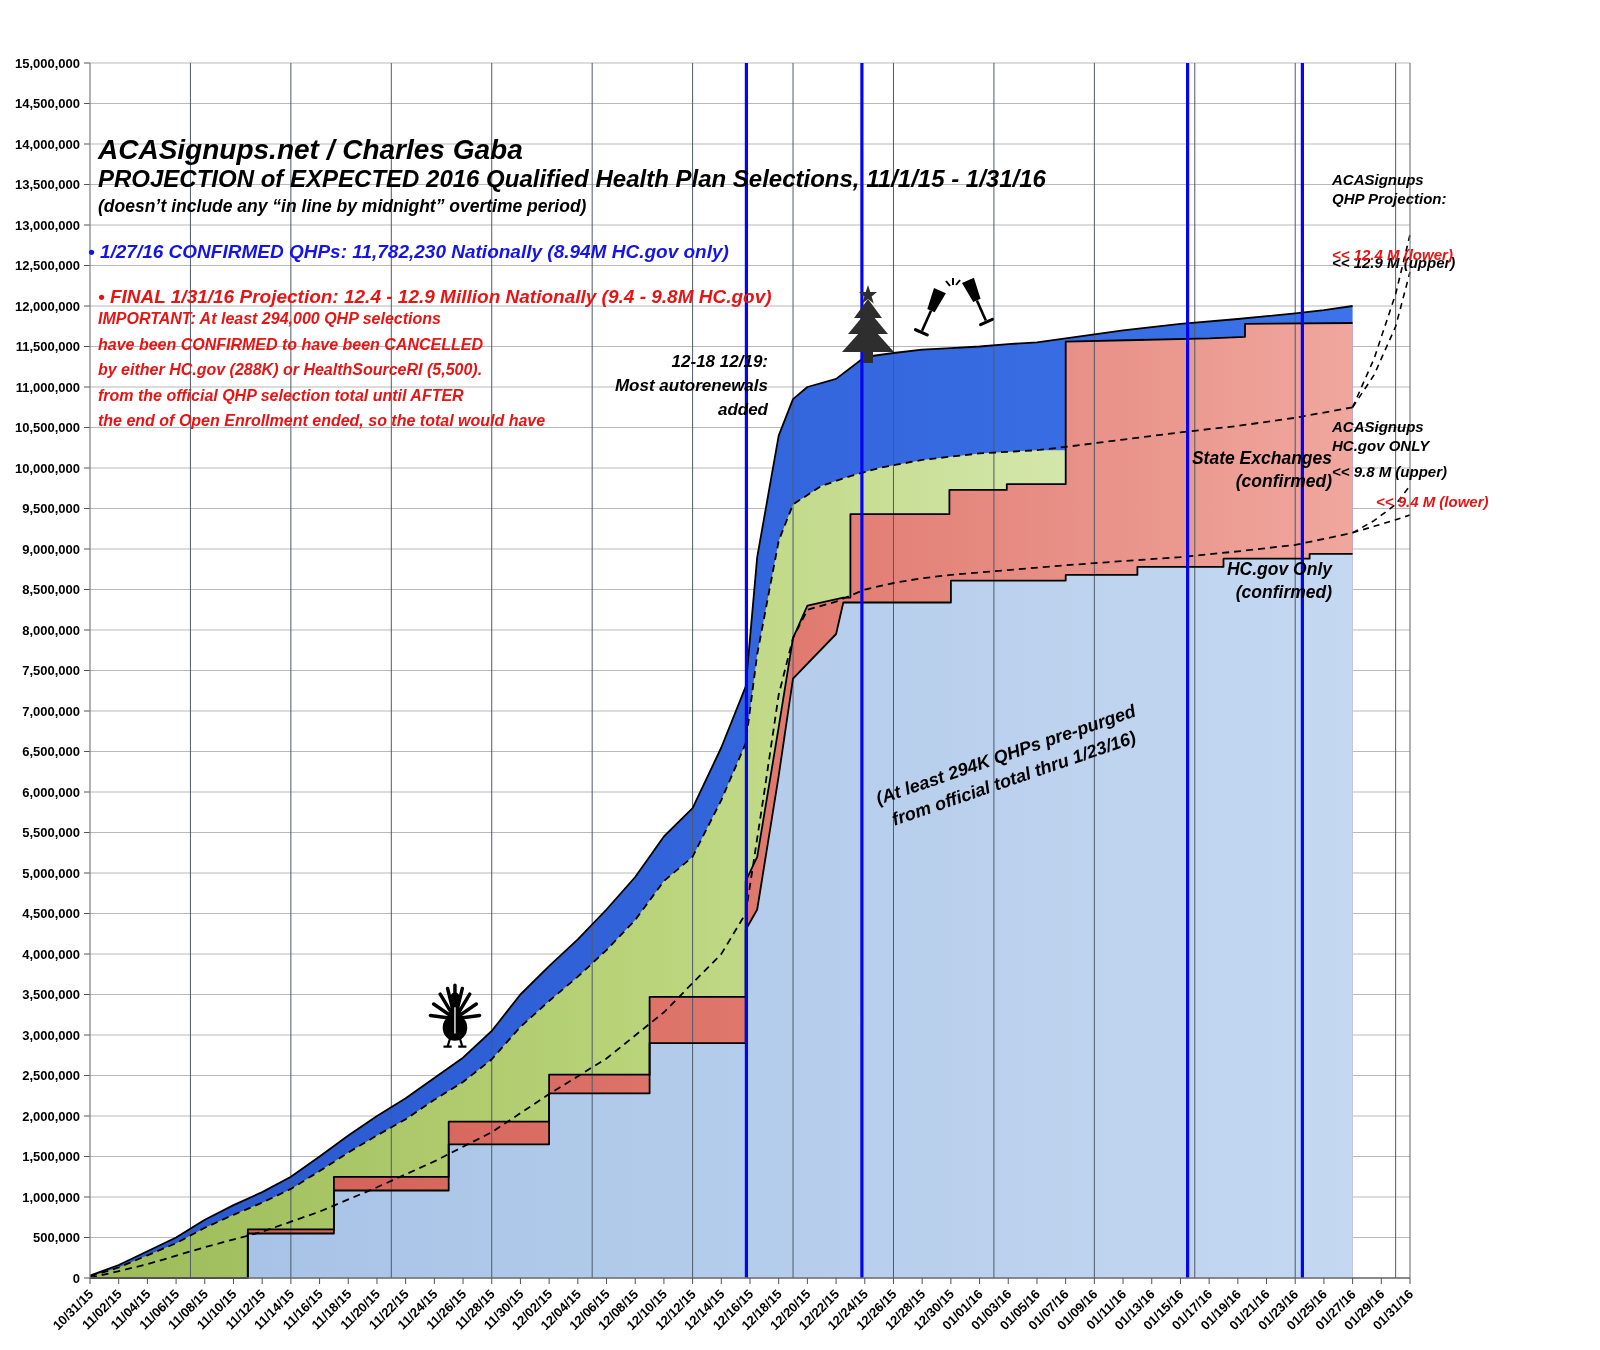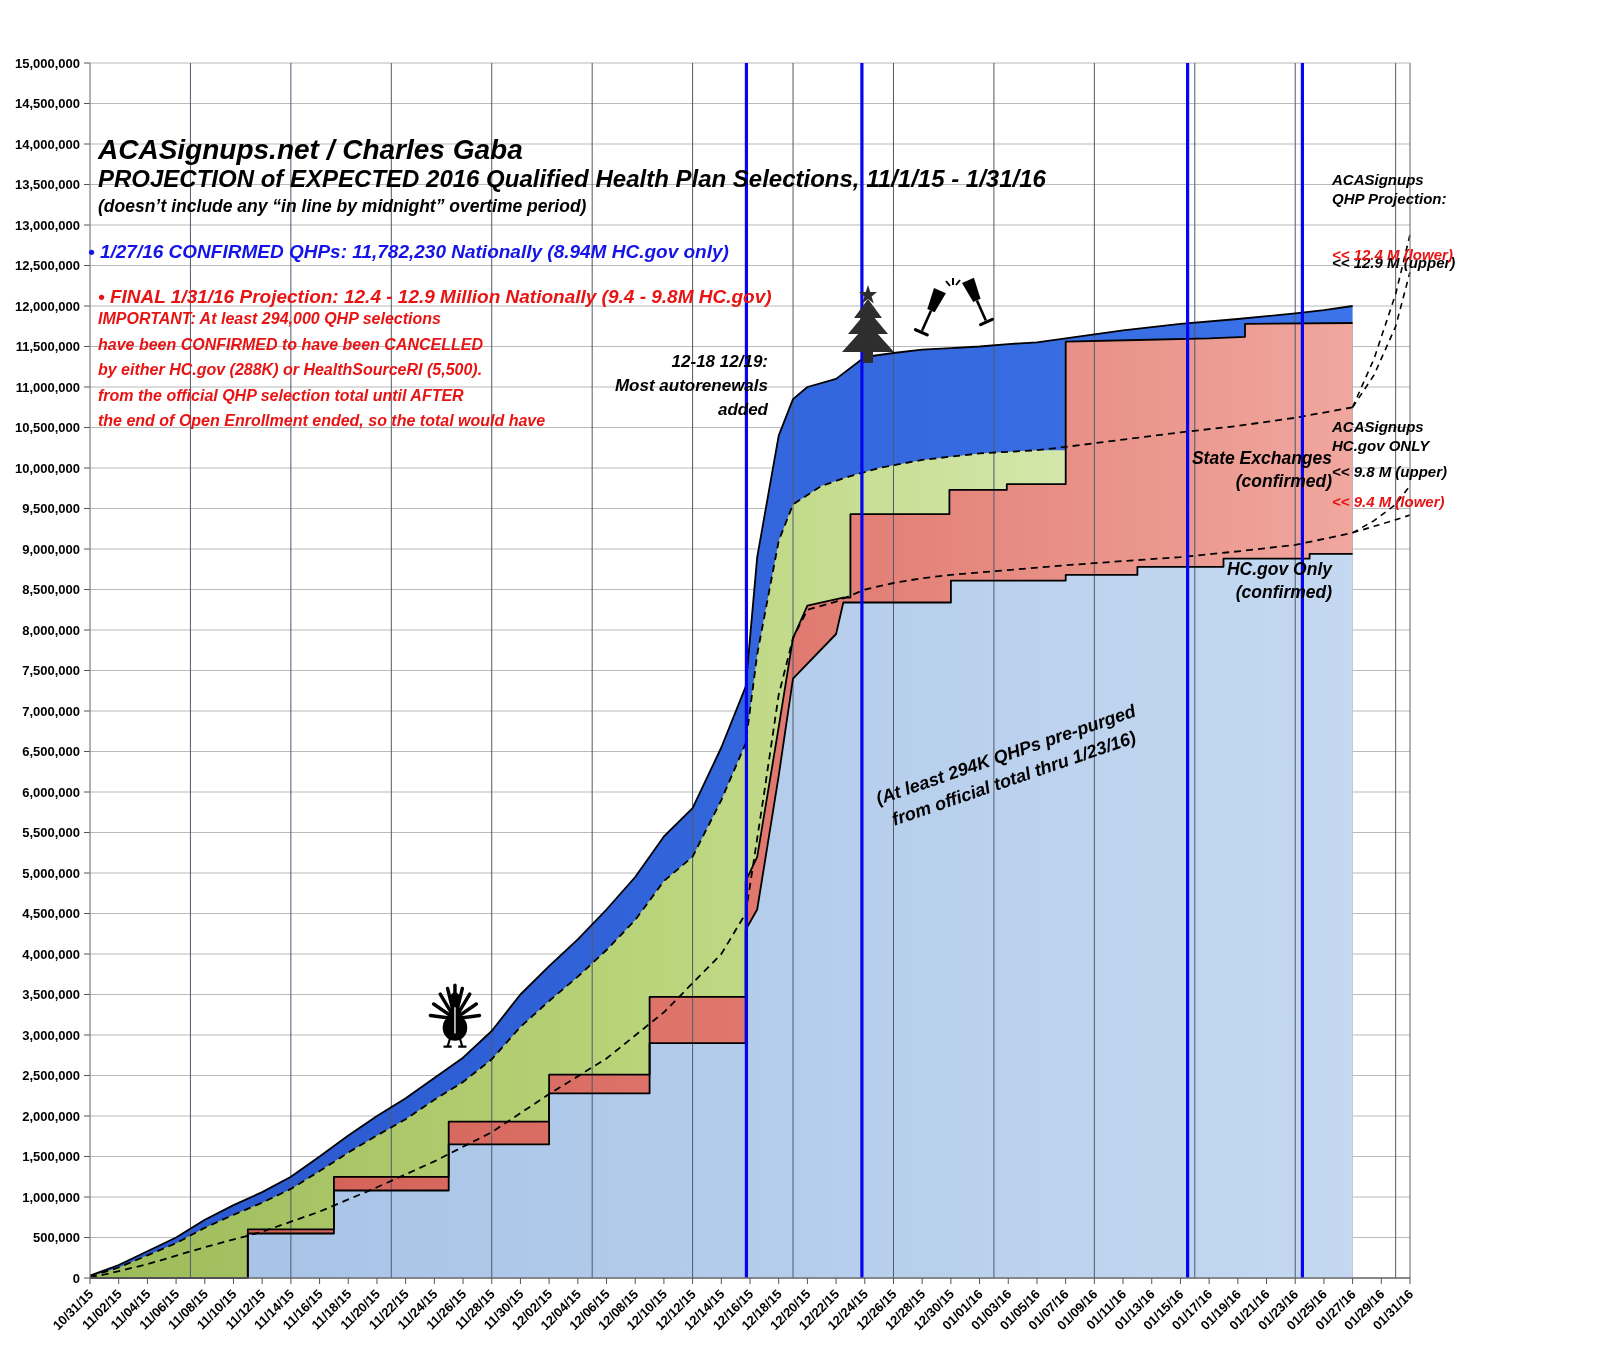--- a/index.html
+++ b/index.html
@@ -19,21 +19,21 @@
   #anno-purged{left:845px;top:742px;width:330px;font-size:18px;text-align:center;line-height:25px;
                transform:rotate(-19deg);}
   #anno-state{right:268px;top:447px;font-size:17.5px;text-align:right;line-height:23px;}
   #anno-hcgov{right:268px;top:558px;font-size:17.5px;text-align:right;line-height:23px;}
   .rl{left:1332px;font-size:15px;line-height:19px;}
   #rl-qhp{top:170px;}
   #rl-qhp-upper{top:213px;margin-top:40px;}
   #rl-qhp-lower{top:245px;color:#e81414;}
   #rl-hc{top:417px;}
   #rl-hc-upper{top:462px;}
-  #rl-hc-lower{top:492px;color:#e81414;}
+  #rl-hc-lower{top:492px;color:#e81414;margin-left:44px;}
 </style>
 </head>
 <body>
 
 <div class="canvas">
 
   <svg id="plot" viewBox="0 0 1600 1350" width="1600" height="1350">
     <defs>
       <linearGradient id="grad-projection_blue" x1="0" y1="0" x2="1" y2="0">
         <stop offset="0" stop-color="#2956cc"></stop>

